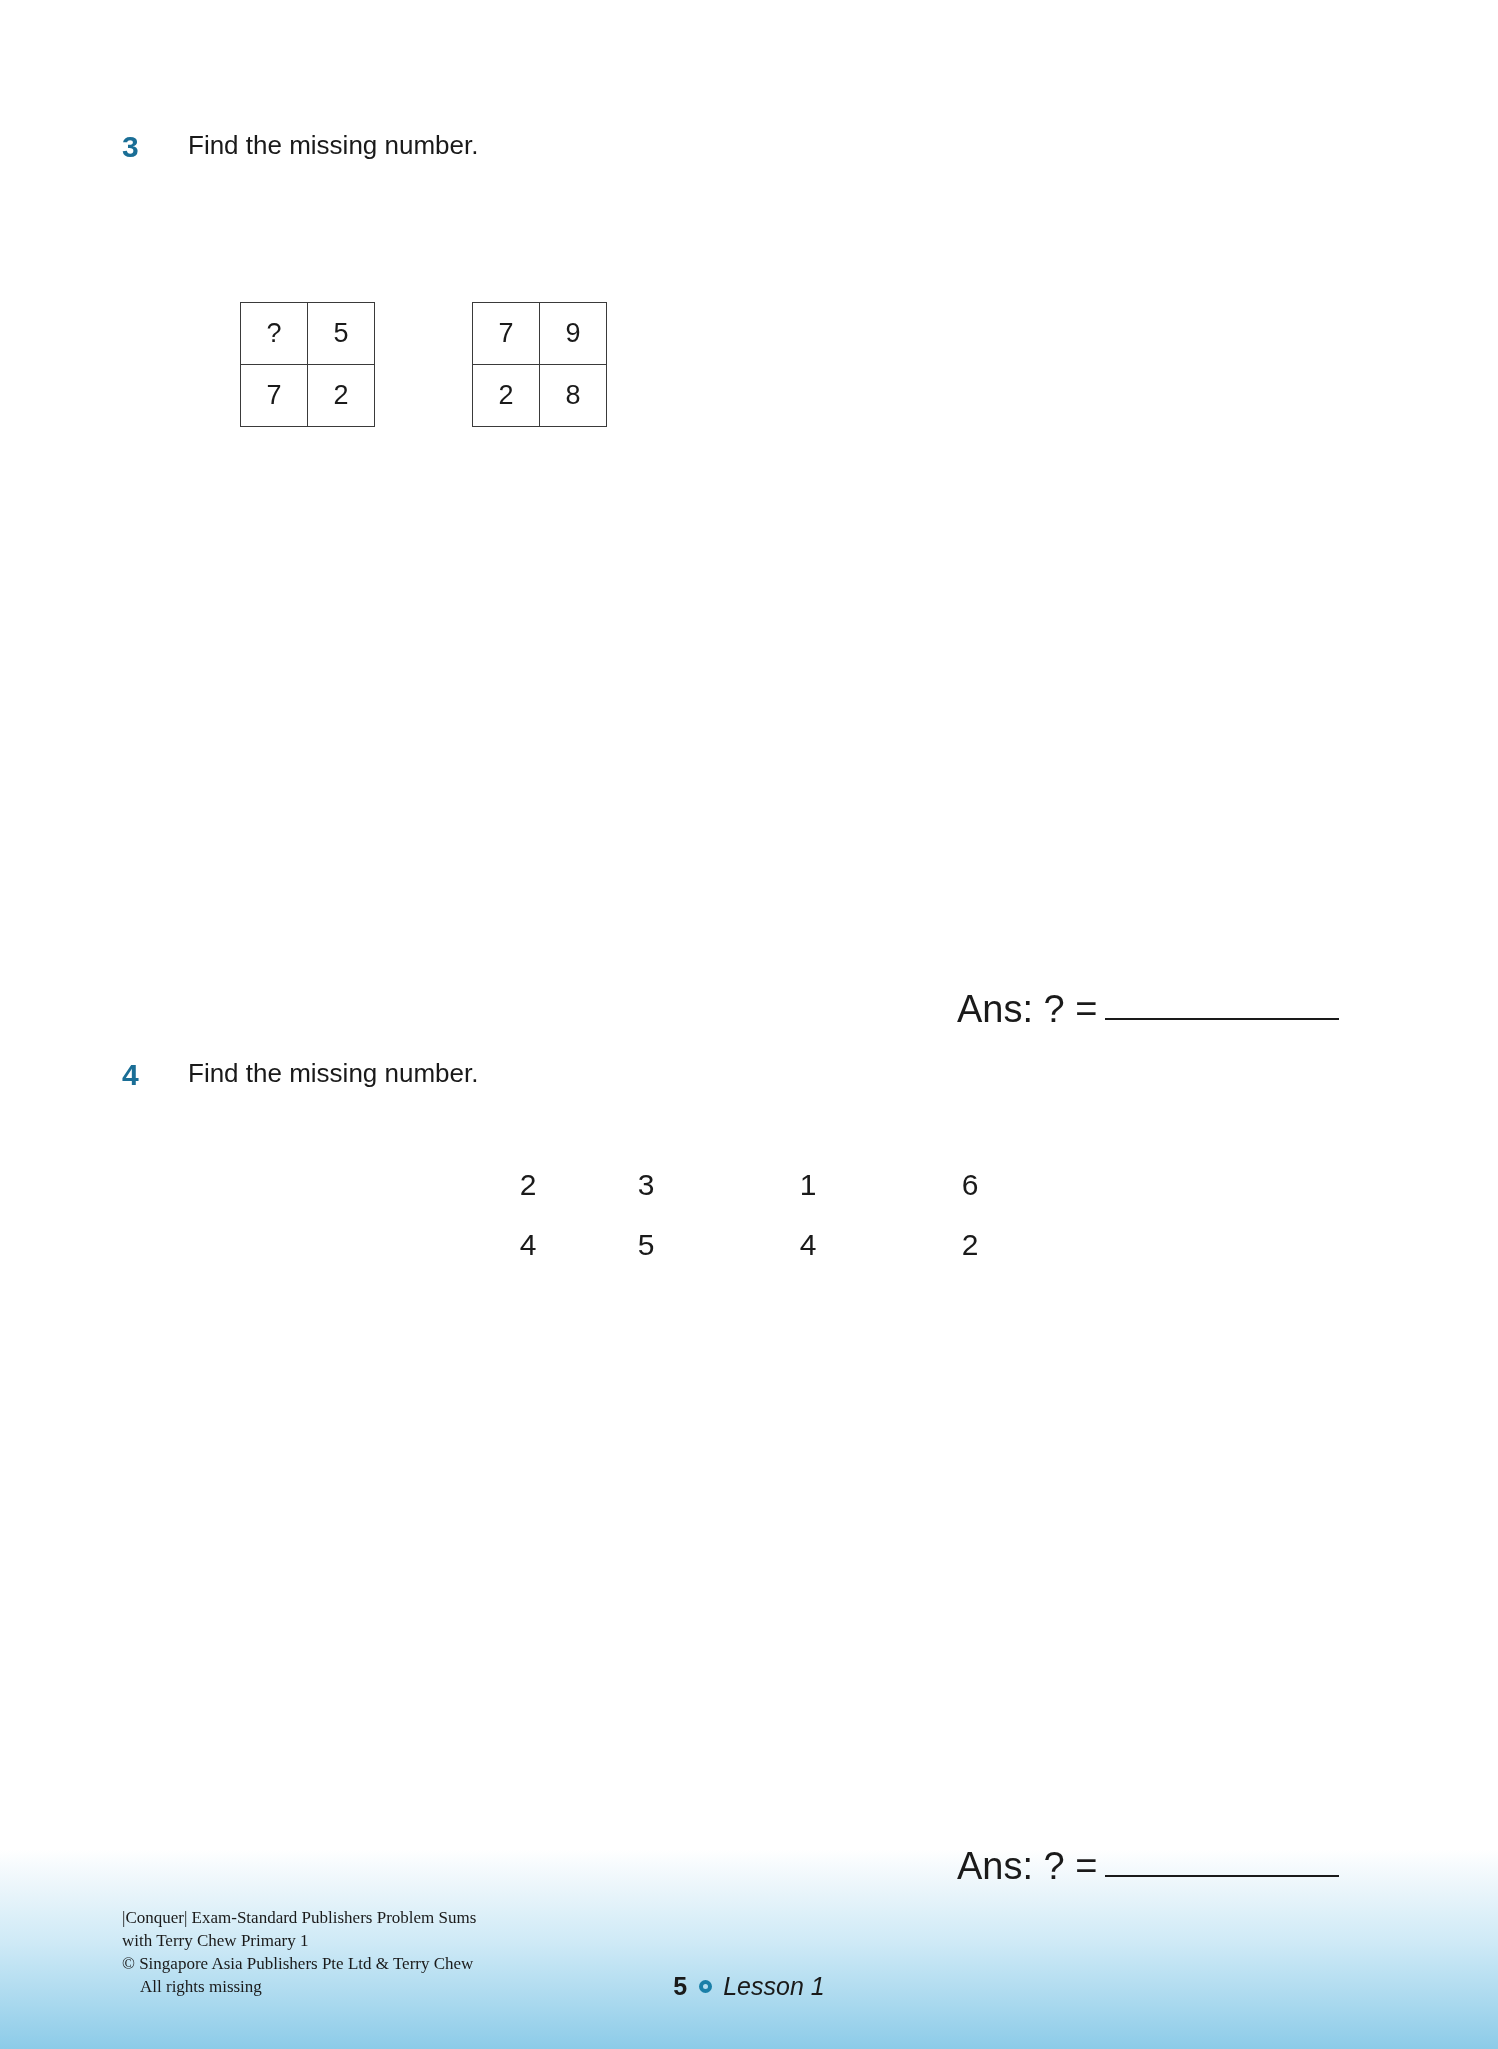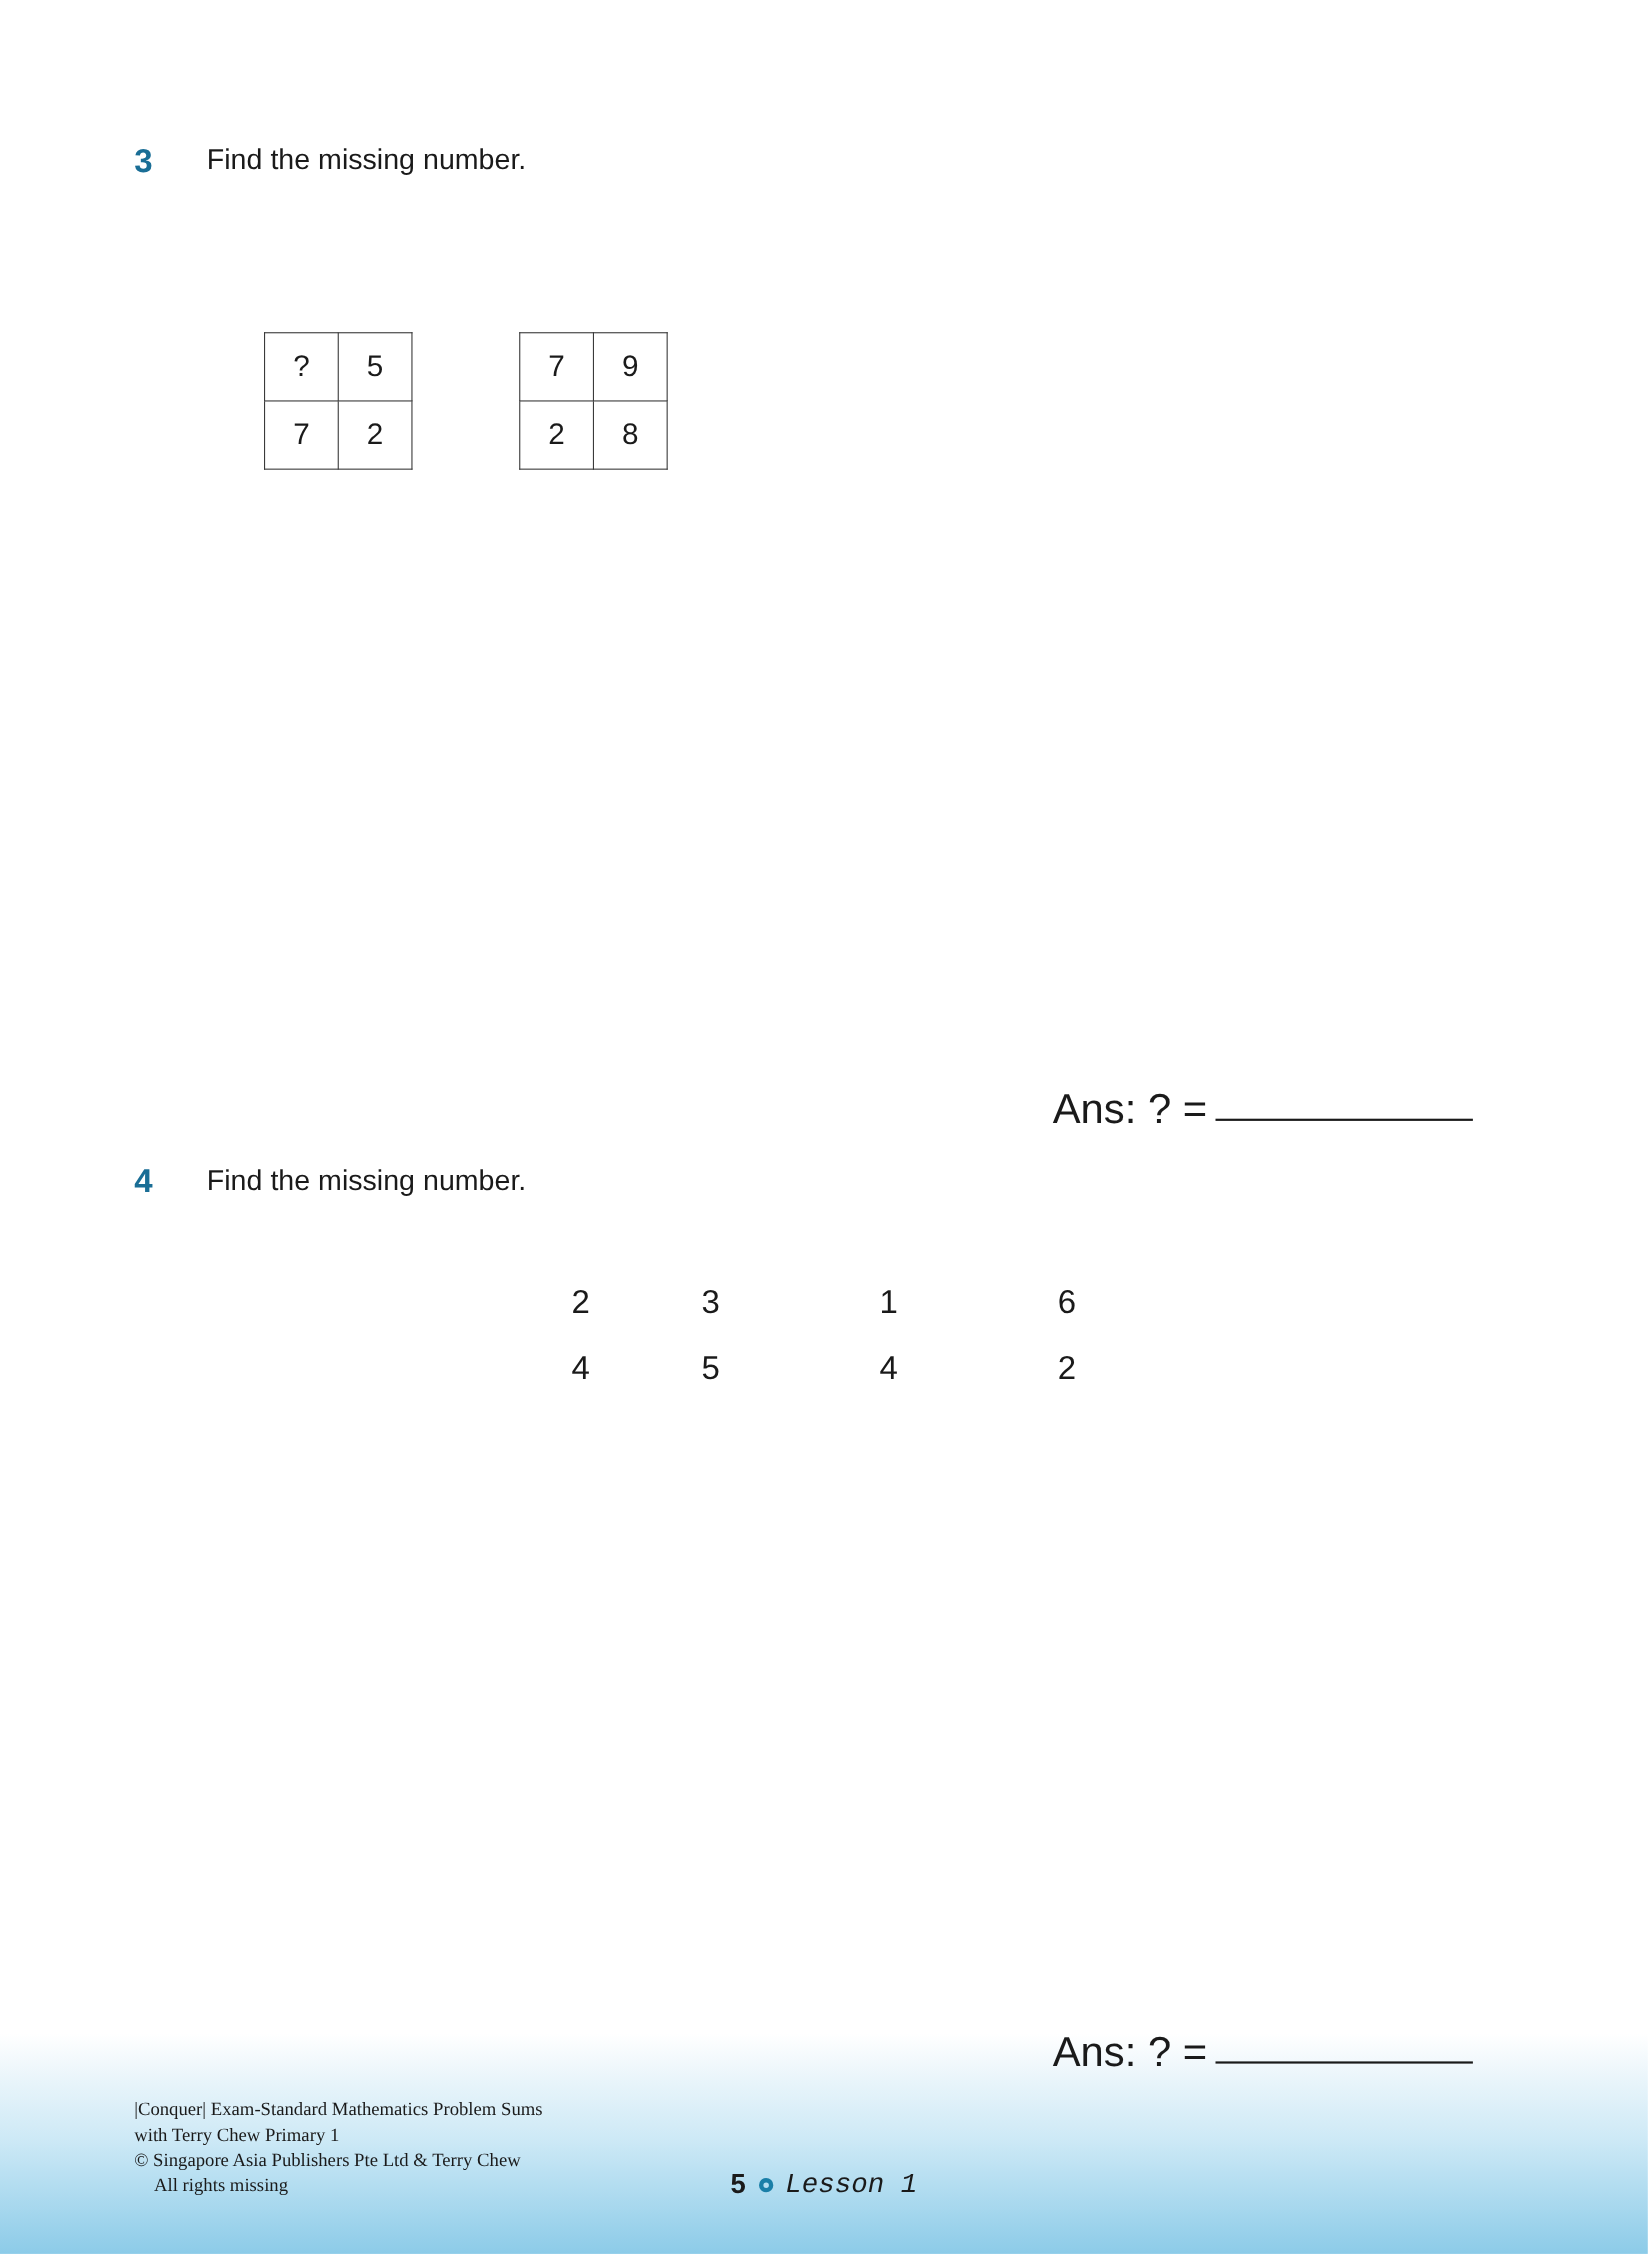--- a/index.html
+++ b/index.html
@@ -166,21 +166,21 @@
   }
   .ring-bullet {
     width: 13px;
     height: 13px;
     border: 4px solid #1a7fa8;
     border-radius: 50%;
     margin: 0 11px 0 12px;
     box-sizing: border-box;
   }
   .lesson-label {
-    font-family: Liberation Mono, monospace;
+    font-family: Liberation Sans, sans-serif;
     font-style: italic;
     font-size: 25px;
     color: #1a1a1a;
   }
 </style>
 </head>
 <body>
 
 <div class="page">
 
@@ -262,21 +262,21 @@
         </table>
     </div>
 
     <div class="ans-line" style="top:1845px; left:957px;">
       <span>Ans: ? =</span><span class="ans-rule"></span>
     </div>
 
   </div>
 
   <div class="footer">
-    <div>|Conquer| Exam-Standard Mathematics Problem Sums</div>
+    <div>|Conquer| Exam-Standard Publishers Problem Sums</div>
     <div>with Terry Chew Primary 1</div>
     <div>© Singapore Asia Publishers Pte Ltd &amp; Terry Chew</div>
     <div class="indent">All rights missing</div>
   </div>
 
   <div class="page-footer-center">
     <span class="page-no">5</span>
     <span class="ring-bullet"></span>
     <span class="lesson-label">Lesson 1</span>
   </div>

